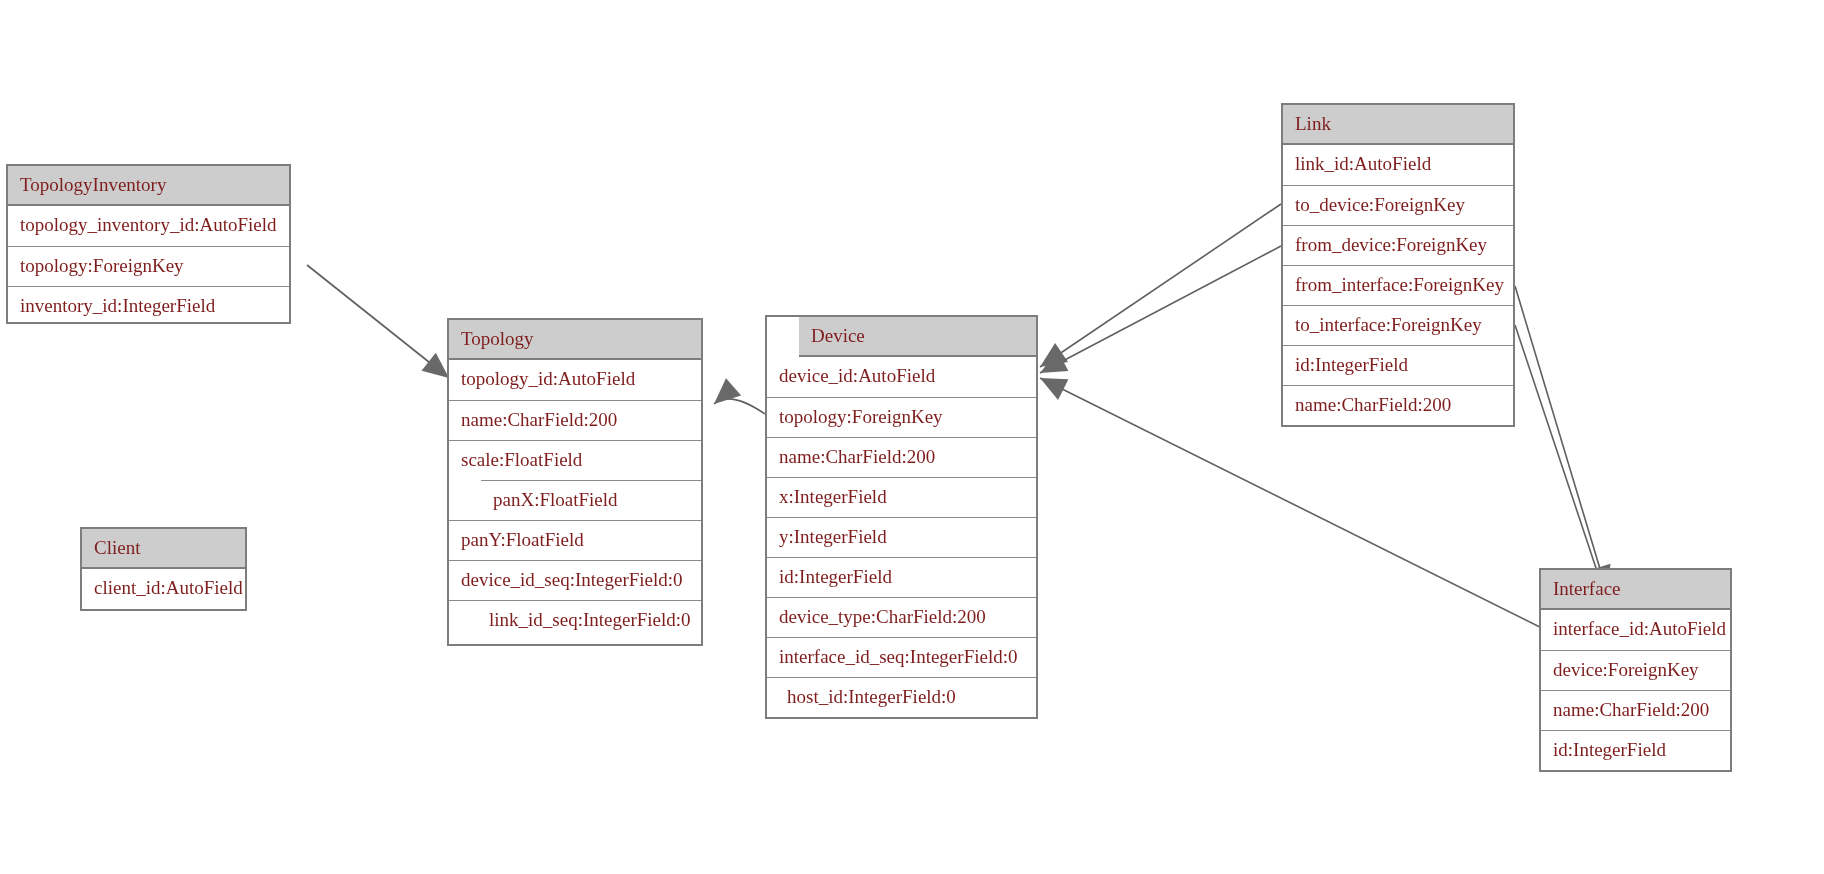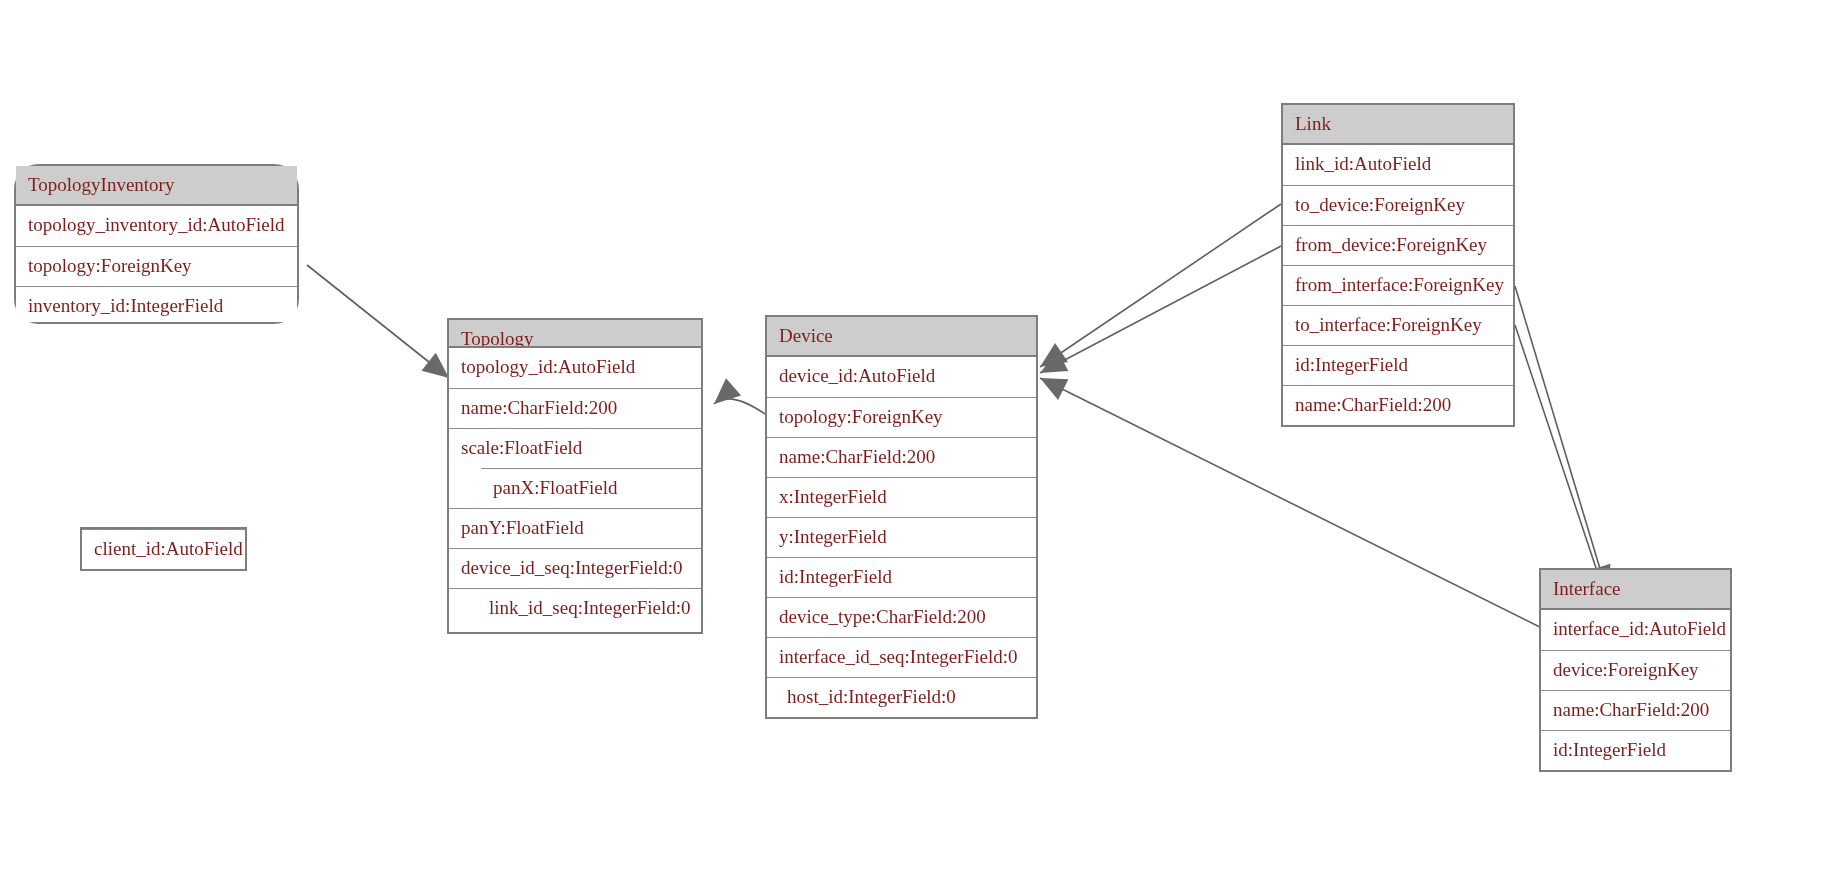--- a/index.html
+++ b/index.html
@@ -74,41 +74,42 @@
       <g>
         <line x1="1515" y1="286" x2="1607" y2="592" stroke="#5f5f5f" stroke-width="1.6"></line>
         <polygon points="1607,592 1588.5,570.4 1610.5,563.8" fill="#696969"></polygon>
       </g>
       <g>
         <line x1="1515" y1="325" x2="1607" y2="601" stroke="#5f5f5f" stroke-width="1.6"></line>
         <polygon points="1607,601 1587.9,580.0 1609.7,572.7" fill="#696969"></polygon>
       </g>
     </svg>
   <div id="entities">
-      <div class="entity" style="left: 14px; top: 164px; width: 285px; border-radius: 25px;">
+      <div class="entity" style="left: 6px; top: 164px; width: 285px;">
         <div class="hdr" style="height: 40px;">TopologyInventory</div>
         <div class="row" style="height: 40px;">topology_inventory_id:AutoField</div>
         <div class="row" style="height: 40px;">topology:ForeignKey</div>
         <div class="row" style="height: 36px;">inventory_id:IntegerField</div>
       </div>
       <div class="entity" style="left: 447px; top: 318px; width: 256px;">
-        <div class="hdr" style="height: 28px;">Topology</div>
+        <div class="hdr" style="height: 40px;">Topology</div>
         <div class="row" style="height: 40px;">topology_id:AutoField</div>
         <div class="row" style="height: 40px;">name:CharField:200</div>
         <div class="row" style="height: 40px;">scale:FloatField</div>
         <div class="row" style="height: 40px; margin-left: 32px;">panX:FloatField</div>
         <div class="row" style="height: 40px;">panY:FloatField</div>
         <div class="row" style="height: 40px;">device_id_seq:IntegerField:0</div>
         <div class="row" style="height: 44px; padding-left: 40px;">link_id_seq:IntegerField:0</div>
       </div>
       <div class="entity" style="left: 80px; top: 527px; width: 167px;">
+        <div class="hdr" style="height: 40px;">Client</div>
         <div class="row" style="height: 40px;">client_id:AutoField</div>
       </div>
       <div class="entity" style="left: 765px; top: 315px; width: 273px;">
-        <div class="hdr" style="height: 40px;">Device</div>
+        <div class="hdr" style="height: 40px; margin-left: 32px;">Device</div>
         <div class="row" style="height: 40px;">device_id:AutoField</div>
         <div class="row" style="height: 40px;">topology:ForeignKey</div>
         <div class="row" style="height: 40px;">name:CharField:200</div>
         <div class="row" style="height: 40px;">x:IntegerField</div>
         <div class="row" style="height: 40px;">y:IntegerField</div>
         <div class="row" style="height: 40px;">id:IntegerField</div>
         <div class="row" style="height: 40px;">device_type:CharField:200</div>
         <div class="row" style="height: 40px;">interface_id_seq:IntegerField:0</div>
         <div class="row" style="height: 40px; padding-left: 20px;">host_id:IntegerField:0</div>
       </div>

